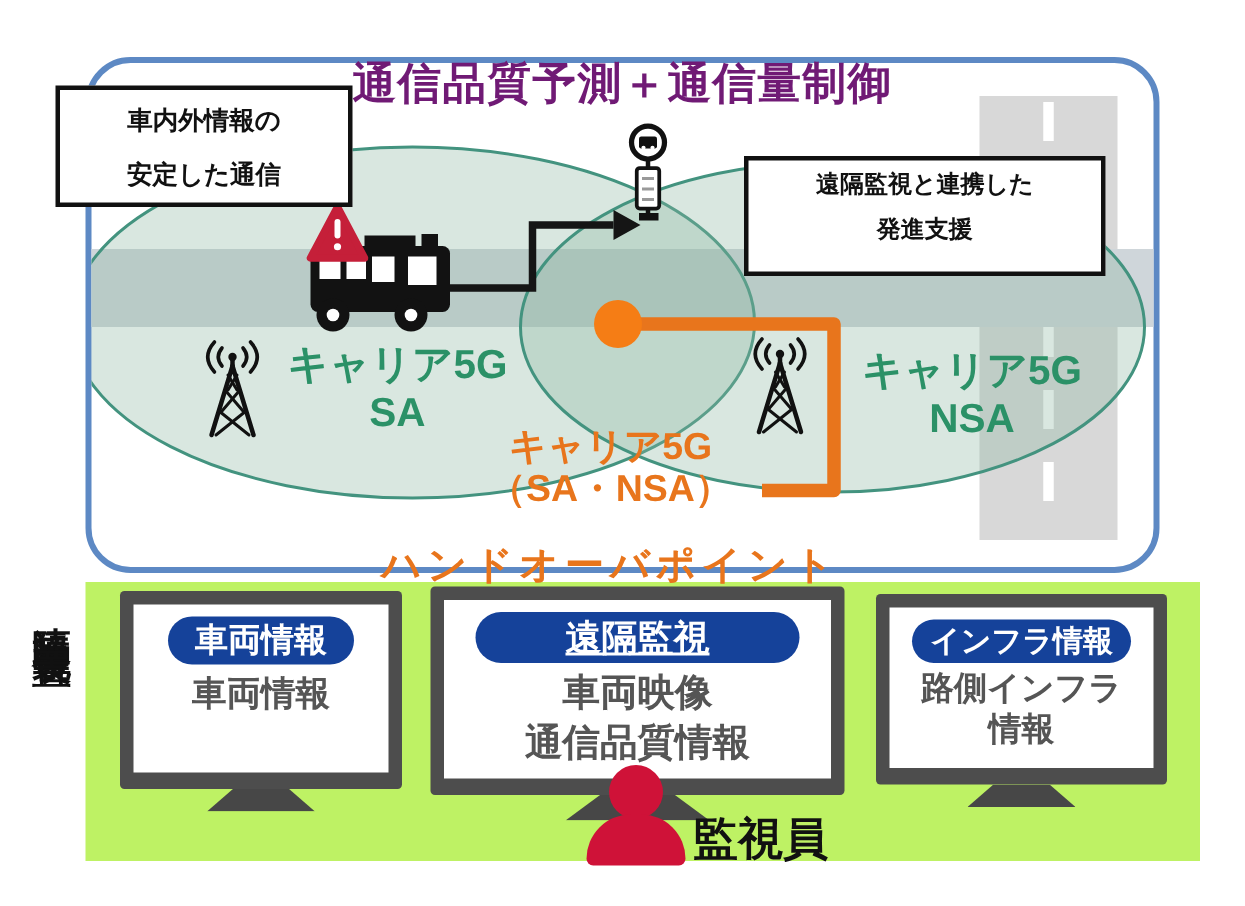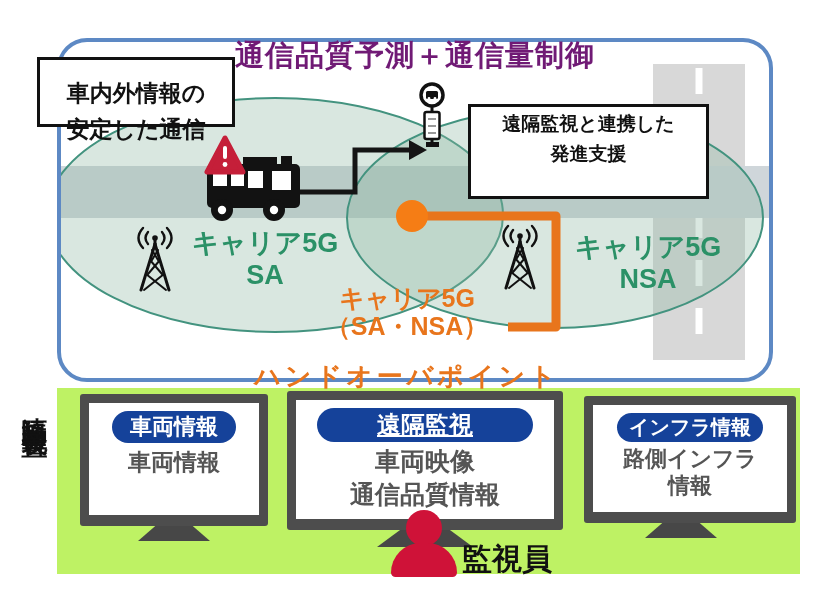--- a/index.html
+++ b/index.html
@@ -7,22 +7,22 @@
          font-family:"Liberation Sans","DejaVu Sans",sans-serif;}
   
   .top-panel{position:absolute;left:57px;top:38px;width:716px;height:344px;
              box-sizing:border-box;border:4px solid #5d89c4;border-radius:30px;
              background:#fff;overflow:hidden;}
   .top-panel svg{position:absolute;left:-4px;top:-4px;}
   .diagram-title{position:absolute;left:57px;top:36px;width:716px;text-align:center;
                  font-size:29px;font-weight:bold;color:#701a75;letter-spacing:1px;z-index:6;}
   .callout{position:absolute;background:#fff;border:3px solid #111;z-index:7;
            font-weight:bold;color:#111;text-align:center;box-sizing:border-box;}
-  .callout-left{left:37px;top:57px;width:198px;height:70px;font-size:23px;line-height:36px;padding-top:15px;}
-  .callout-right{left:468px;top:104px;width:241px;height:95px;font-size:19px;line-height:30px;padding-top:2px;}
+  .callout-left{left:37px;top:57px;width:198px;height:81px;font-size:17px;line-height:36px;padding-top:3px;}
+  .callout-right{left:496px;top:104px;width:241px;height:80px;font-size:16px;line-height:30px;padding-top:2px;}
   .cell-label{position:absolute;width:200px;text-align:center;font-weight:bold;
               color:#2b9167;font-size:27px;line-height:32px;z-index:5;}
   .cell-label-sa{left:165px;top:227px;}
   .cell-label-nsa{left:548px;top:231px;}
   .handover-label{position:absolute;left:285px;top:284px;width:244px;text-align:center;
                   font-weight:bold;color:#e8751c;font-size:25px;line-height:28px;z-index:5;}
   .handover-label2{position:absolute;left:240px;top:339px;width:334px;text-align:center;
                    font-weight:bold;color:#e8751c;font-size:26px;letter-spacing:4px;z-index:6;margin-top:20px;}
   
   .side-label{position:absolute;left:18px;top:397px;height:190px;writing-mode:vertical-rl;
@@ -163,21 +163,21 @@
 
     <div class="monitor" style="left:230px;top:3px;width:276px;height:139px;">
       <div class="screen">
         <div class="badge" style="font-size:24px;min-width:180px;text-decoration:underline;">遠隔監視</div>
         <div class="mon-line" style="font-size:25px;margin-top:3px;">車両映像</div>
         <div class="mon-line" style="font-size:25px;">通信品質情報</div>
       </div>
     </div>
     <div class="stand" style="left:320px;top:142px;width:96px;height:17px;"></div>
 
-    <div class="monitor" style="left:527px;top:8px;width:194px;height:127px;padding-left:18px;">
+    <div class="monitor" style="left:527px;top:8px;width:194px;height:127px;">
       <div class="screen">
         <div class="badge" style="font-size:20px;padding:1px 12px;">インフラ情報</div>
         <div class="mon-line" style="font-size:22px;margin-top:3px;line-height:27px;">路側インフラ</div>
         <div class="mon-line" style="font-size:22px;line-height:27px;">情報</div>
       </div>
     </div>
     <div class="stand" style="left:588px;top:135px;width:72px;height:15px;"></div>
 
     <div class="operator-head" style="left:349px;top:122px;"></div>
     <div class="operator-body" style="left:334px;top:155px;"></div>

